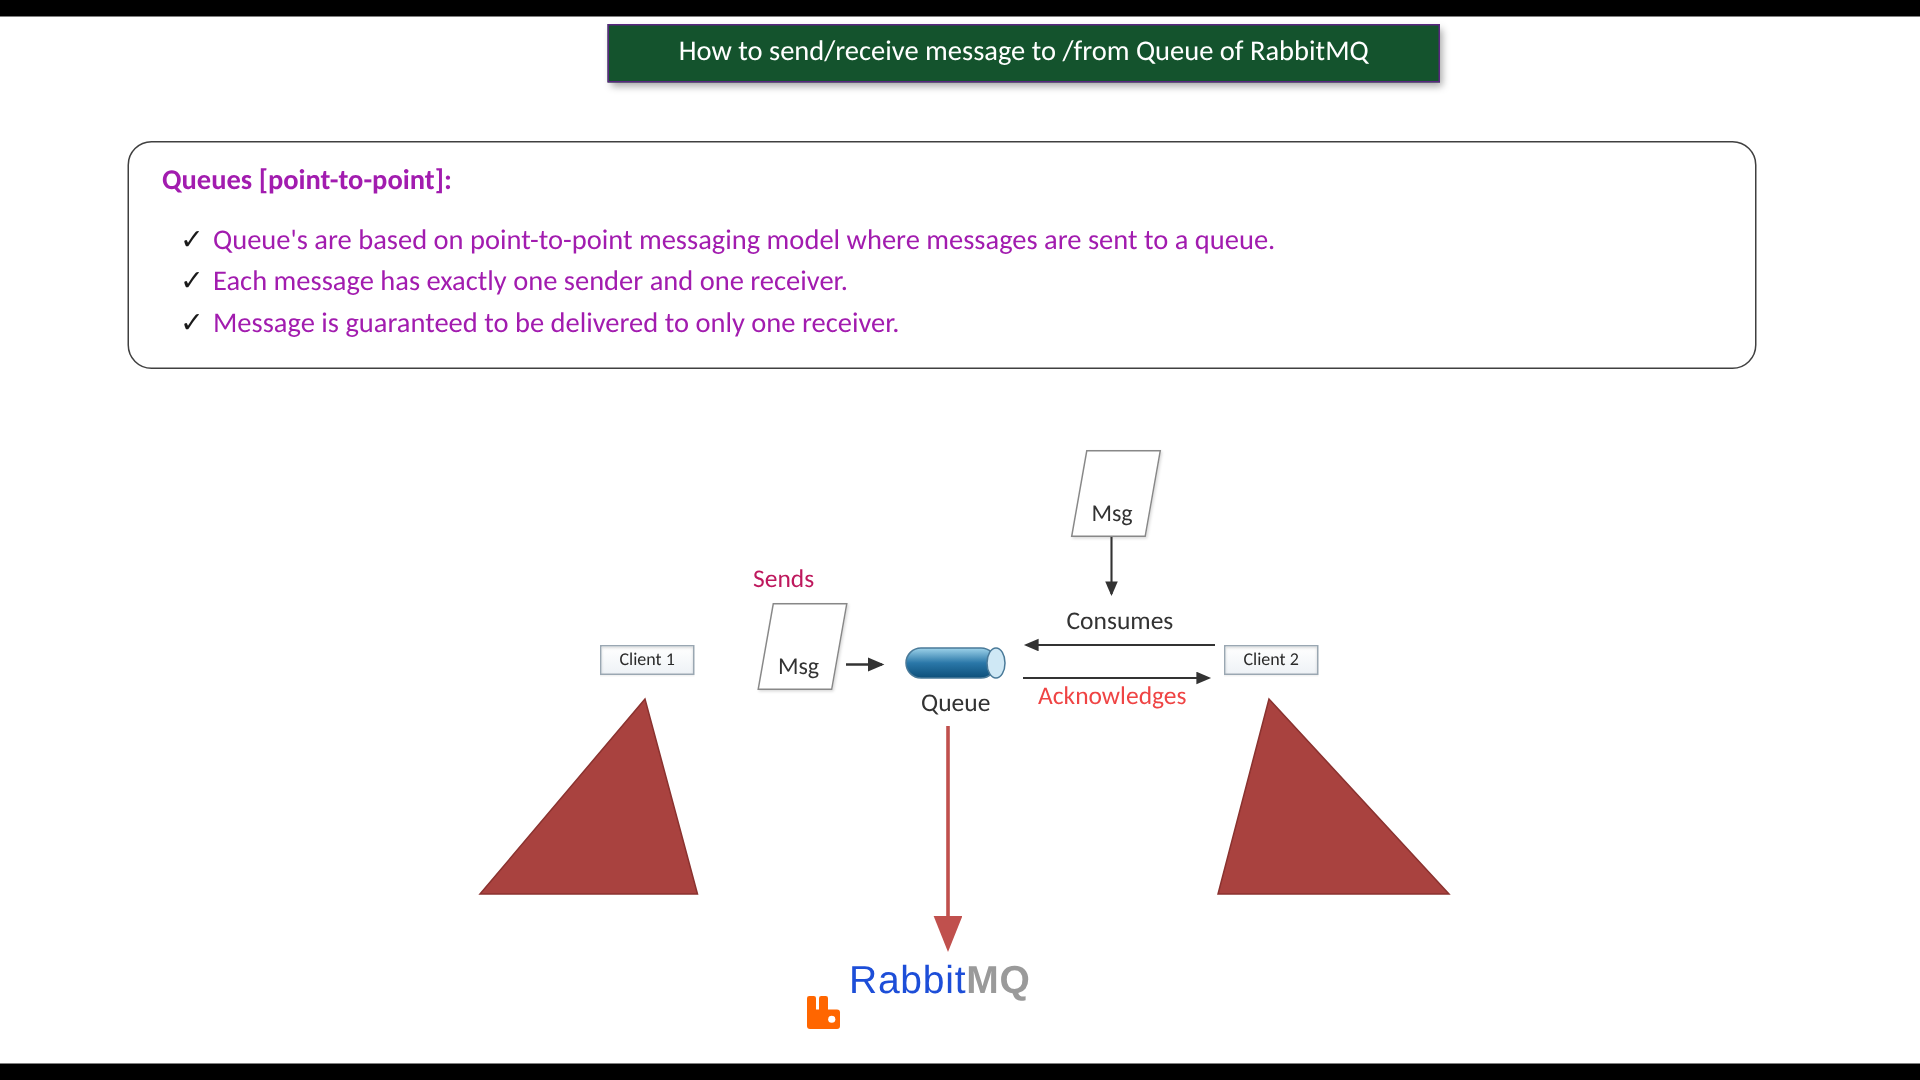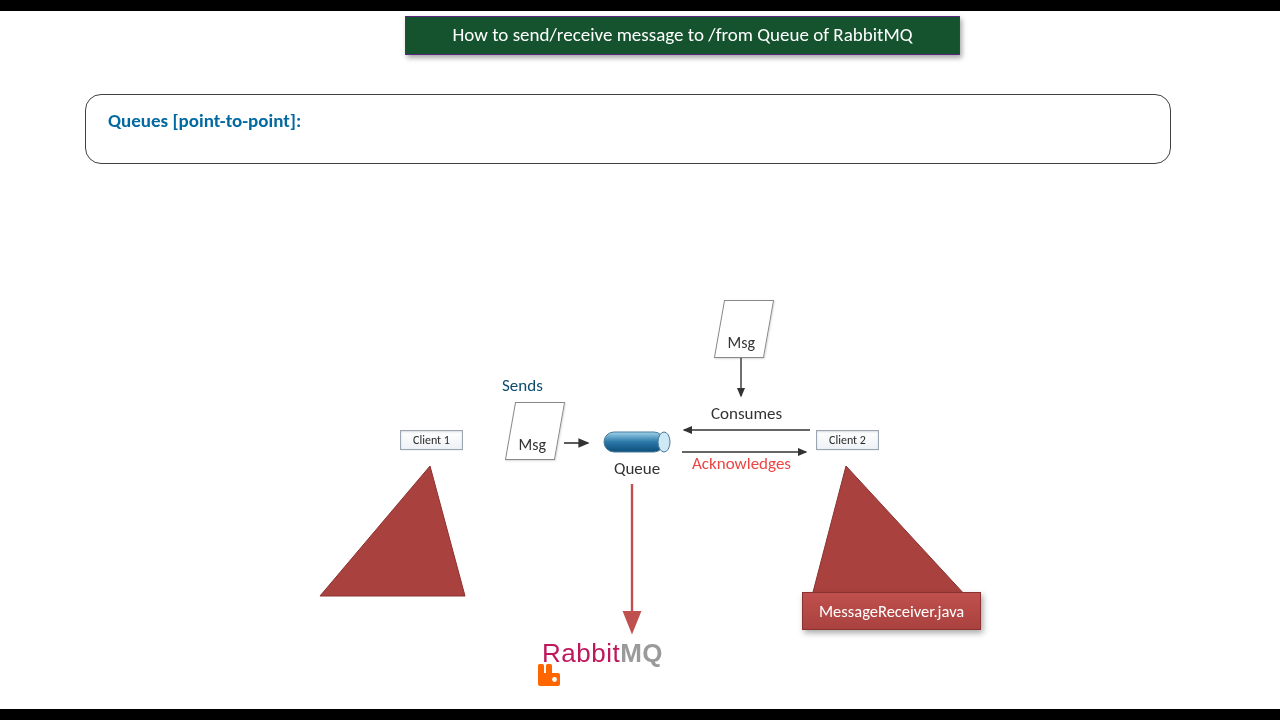--- a/index.html
+++ b/index.html
@@ -40,21 +40,21 @@
   .content-box {
     position: absolute;
     top: 94px;
     left: 85px;
     width: 1086px;
     box-sizing: border-box;
     border: 1.5px solid #404040;
     border-radius: 16px;
     padding: 12px 22px 16px 22px;
     font-size: 19px;
-    color: #0369a1;
+    color: #a21caf;
     line-height: 1.45;
   }
   .content-box .heading {
     font-weight: bold;
     margin-bottom: 12px;
   }
   .content-box ul {
     list-style: none;
     margin: 0;
     padding: 0;
@@ -109,21 +109,21 @@
     color: #333;
   }
   .msg1 { top: 112px; left: 510px; }
   .msg2 { top: 10px;  left: 719px; }
 
   .sends-label {
     position: absolute;
     top: 85px;
     left: 502px;
     font-size: 17px;
-    color: #0c4a6e;
+    color: #be185d;
   }
   .consumes-label {
     position: absolute;
     top: 113px;
     left: 711px;
     font-size: 17px;
     color: #333;
   }
   .ack-label {
     position: absolute;
@@ -167,35 +167,40 @@
     left: 538px;
     font-size: 26px;
     font-family: "Trebuchet MS", Arial, sans-serif;
     letter-spacing: 0.5px;
   }
   .rabbit-logo .icon {
     display: inline-block;
     vertical-align: -2px;
     margin-right: 4px;
   }
-  .rabbit-logo .r  { color: #be185d; font-weight: 500; }
+  .rabbit-logo .r  { color: #1d4ed8; font-weight: 500; margin-left: 24px; }
   .rabbit-logo .mq { color: #9a9a9a; font-weight: 700; }
 
   svg { position: absolute; overflow: visible; }
 </style>
 </head>
 <body>
 
 <div class="black-bar top"></div>
 <div class="black-bar bottom"></div>
 
 <div class="title-box">How to send/receive message to /from Queue of RabbitMQ</div>
 
 <div class="content-box">
   <div class="heading">Queues [point-to-point]:</div>
+  <ul>
+    <li>Queue's are based on point-to-point messaging model where messages are sent to a queue.</li>
+    <li>Each message has exactly one sender and one receiver.</li>
+    <li>Message is guaranteed to be delivered to only one receiver.</li>
+  </ul>
 </div>
 
 <div class="diagram">
 
   <svg style="top:176px; left:310px;" width="160" height="134">
     <polygon points="120,0 10,130 155,130" fill="#a9423f" stroke="#8a322f" stroke-width="1"></polygon>
   </svg>
   <svg style="top:176px; left:806px;" width="168" height="134">
     <polygon points="40,0 6,130 160,130" fill="#a9423f" stroke="#8a322f" stroke-width="1"></polygon>
   </svg>
@@ -265,21 +270,20 @@
 
   <svg style="top:190px; left:618px;" width="40" height="160">
     <defs>
       <marker id="ahred" markerWidth="12" markerHeight="12" refX="6" refY="4" orient="auto">
         <path d="M0,0 L10,4 L0,8 Z" fill="#c0504d"></path>
       </marker>
     </defs>
     <line x1="14" y1="4" x2="14" y2="145" stroke="#c0504d" stroke-width="2.4" marker-end="url(#ahred)"></line>
   </svg>
 
-  <div class="callout-red callout-receiver">MessageReceiver.java</div>
 
   <div class="rabbit-logo">
     <span class="icon">
       <svg width="22" height="22" viewBox="0 0 22 22">
         <rect x="0" y="0" width="6" height="13" rx="1.5" fill="#ff6600"></rect>
         <rect x="8" y="0" width="6" height="13" rx="1.5" fill="#ff6600"></rect>
         <rect x="0" y="9" width="22" height="13" rx="2" fill="#ff6600"></rect>
         <circle cx="16.5" cy="15.5" r="2.4" fill="#ffffff"></circle>
       </svg>
     </span><span class="r">Rabbit</span><span class="mq">MQ</span>

